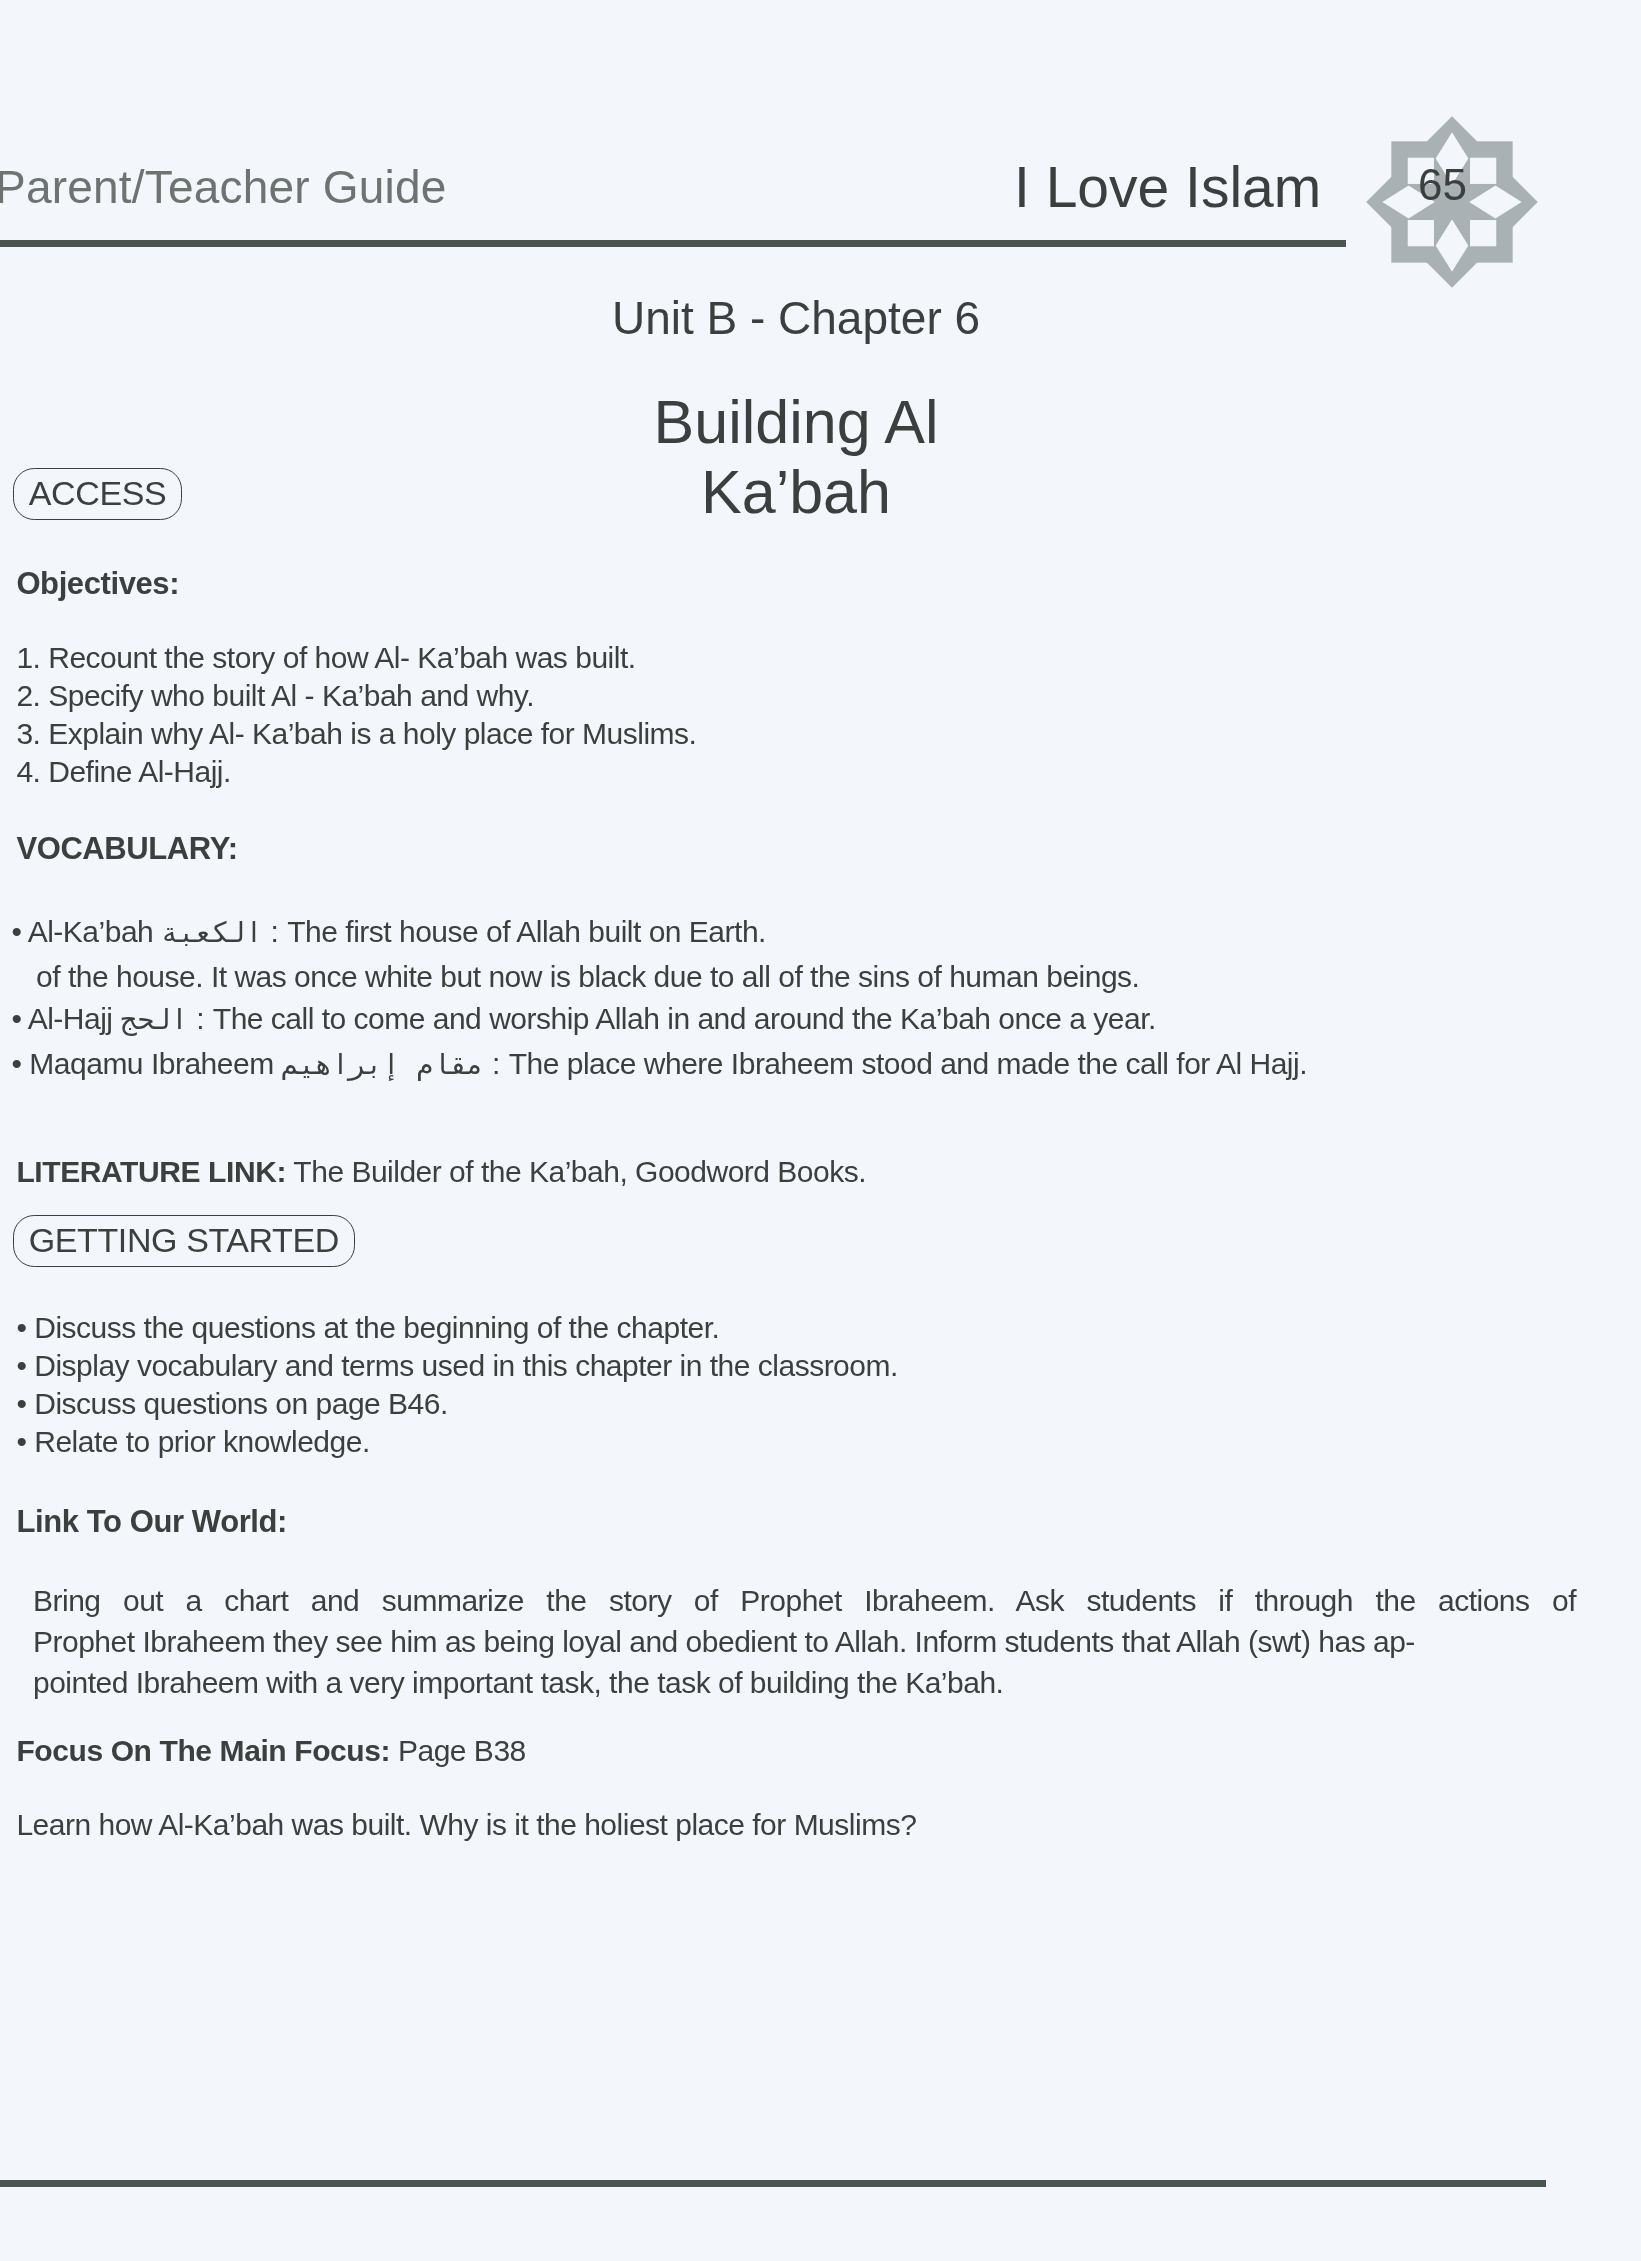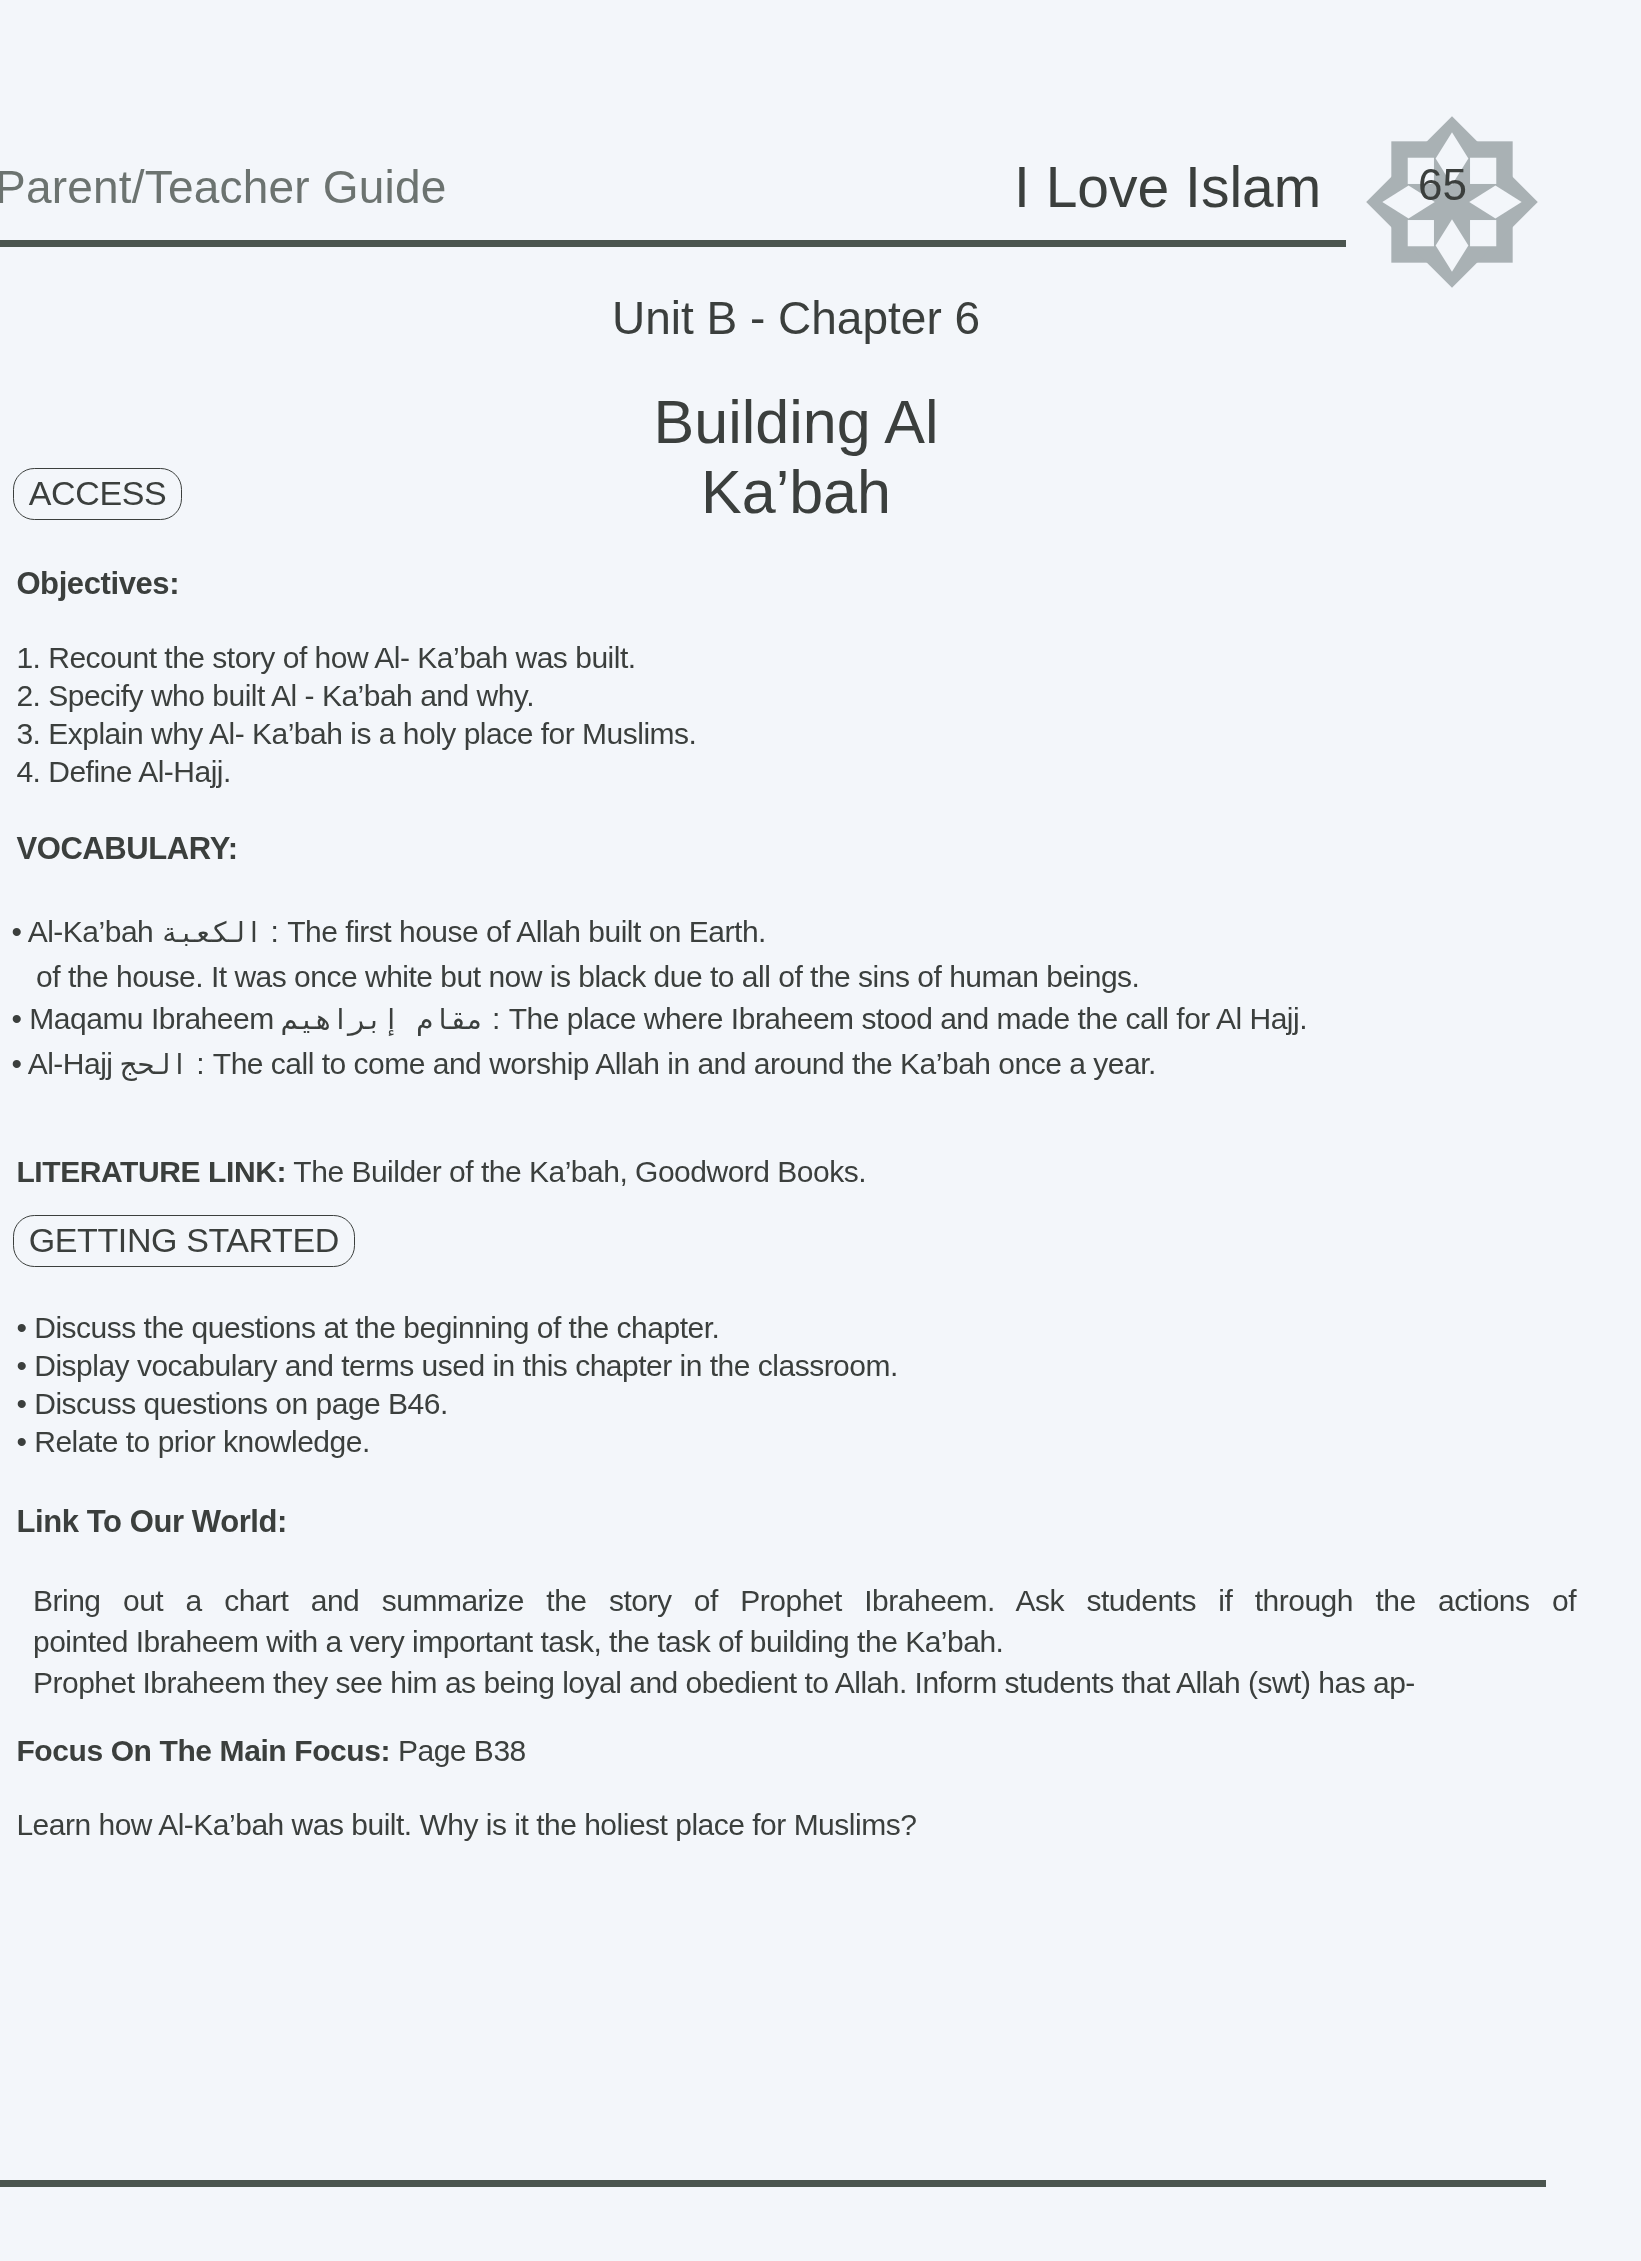--- a/index.html
+++ b/index.html
@@ -69,48 +69,48 @@
 
 <div class="abs h-bold" style="left:16.4px; top:831px;">VOCABULARY:</div>
 <div class="abs body-text" style="left:11.5px; top:911px; line-height:42px;">
   <div>
     <span>• Al-Ka’bah</span>
     <span class="arabic">الكعبة</span>
     <span>: The first house of Allah built on Earth.</span>
   </div>
   <div class="indent">of the house. It was once white but now is black due to all of the sins of human beings.</div>
   <div>
+    <span>• Al-Hajj</span>
+    <span class="arabic">الحج</span>
+    <span>: The call to come and worship Allah in and around the Ka’bah once a year.</span>
+  </div>
+  <div>
     <span>• Maqamu Ibraheem</span>
     <span class="arabic">مقام إبراهيم</span>
     <span>: The place where Ibraheem stood and made the call for Al Hajj.</span>
-  </div>
-  <div>
-    <span>• Al-Hajj</span>
-    <span class="arabic">الحج</span>
-    <span>: The call to come and worship Allah in and around the Ka’bah once a year.</span>
   </div>
 </div>
 
 <div class="abs body-text" style="left:16.4px; top:1153px;">
   <span class="h-bold" style="font-size:30px;">LITERATURE LINK:</span><span> The Builder of the Ka’bah, Goodword Books.</span>
 </div>
 
 <div class="abs boxed" style="left:13px; top:1215px;">GETTING STARTED</div>
 <ul class="abs list" style="left:16.4px; top:1309px;">
   <li>• Discuss the questions at the beginning of the chapter.</li>
   <li>• Display vocabulary and terms used in this chapter in the classroom.</li>
   <li>• Discuss questions on page B46.</li>
   <li>• Relate to prior knowledge.</li>
 </ul>
 
 <div class="abs h-bold" style="left:16.4px; top:1504px;">Link To Our World:</div>
 <div class="abs body-text" style="left:1px; top:1580px; line-height:41px; width:1543px;margin-left:32px;">
   <div class="para" style="text-align:justify; text-align-last:justify;">Bring out a chart and summarize the story of Prophet Ibraheem.  Ask students if through the actions of</div>
+  <div class="para">Prophet Ibraheem they see him as being loyal and obedient to Allah. Inform students that Allah (swt) has ap-</div>
   <div class="para">pointed Ibraheem with a very important task, the task of building the Ka’bah.</div>
-  <div class="para">Prophet Ibraheem they see him as being loyal and obedient to Allah. Inform students that Allah (swt) has ap-</div>
 </div>
 
 <div class="abs body-text" style="left:16.4px; top:1732px;">
   <span class="h-bold" style="font-size:30px;">Focus On The Main Focus:</span><span> Page B38</span>
 </div>
 <div class="abs body-text" style="left:16.4px; top:1806px;">Learn how Al-Ka’bah was built. Why is it the holiest place for Muslims?</div>
 
 <div class="abs rule-bottom"></div>
 
 

